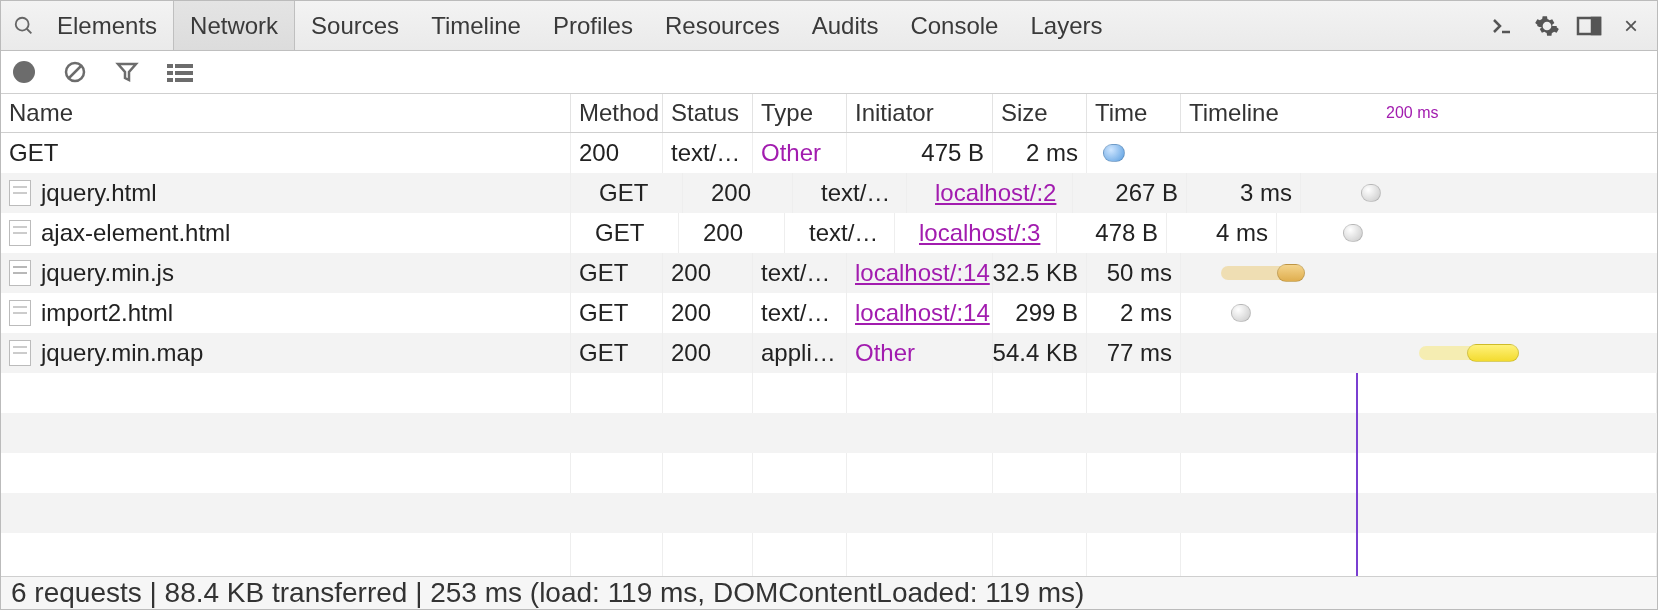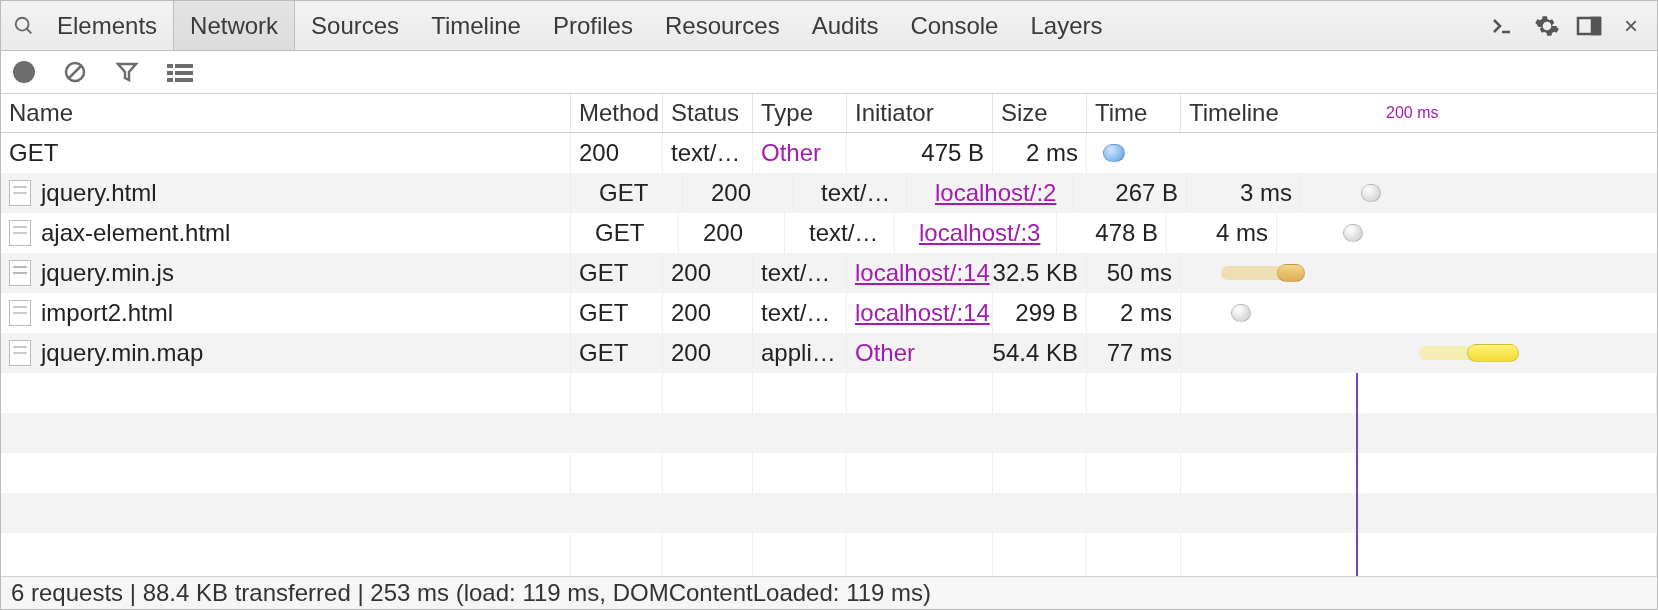--- a/index.html
+++ b/index.html
@@ -130,21 +130,21 @@
     position:absolute; top:0; bottom:0;
     width:2px; background:#7a3fd1;
   }
   
   .footer {
     height:32px;
     border-top:1px solid #cfcfcf;
     background:#f6f6f6;
     display:flex; align-items:center;
     padding:16px 10px;
-    font-size:24px; color:#333;
+    font-size:28px; color:#333;
   }
 </style>
 </head>
 <body>
 
 <div class="root">
   <div class="tabbar">
     <div class="search-icon">
       <svg width="22" height="22" viewBox="0 0 24 24" fill="none" stroke="#666" stroke-width="2">
           <circle cx="10" cy="10" r="7"></circle>

